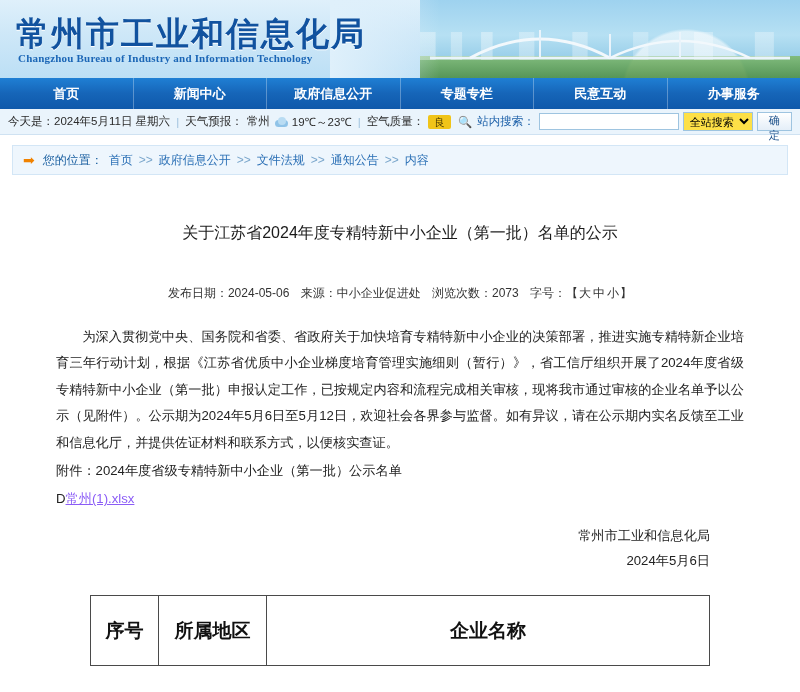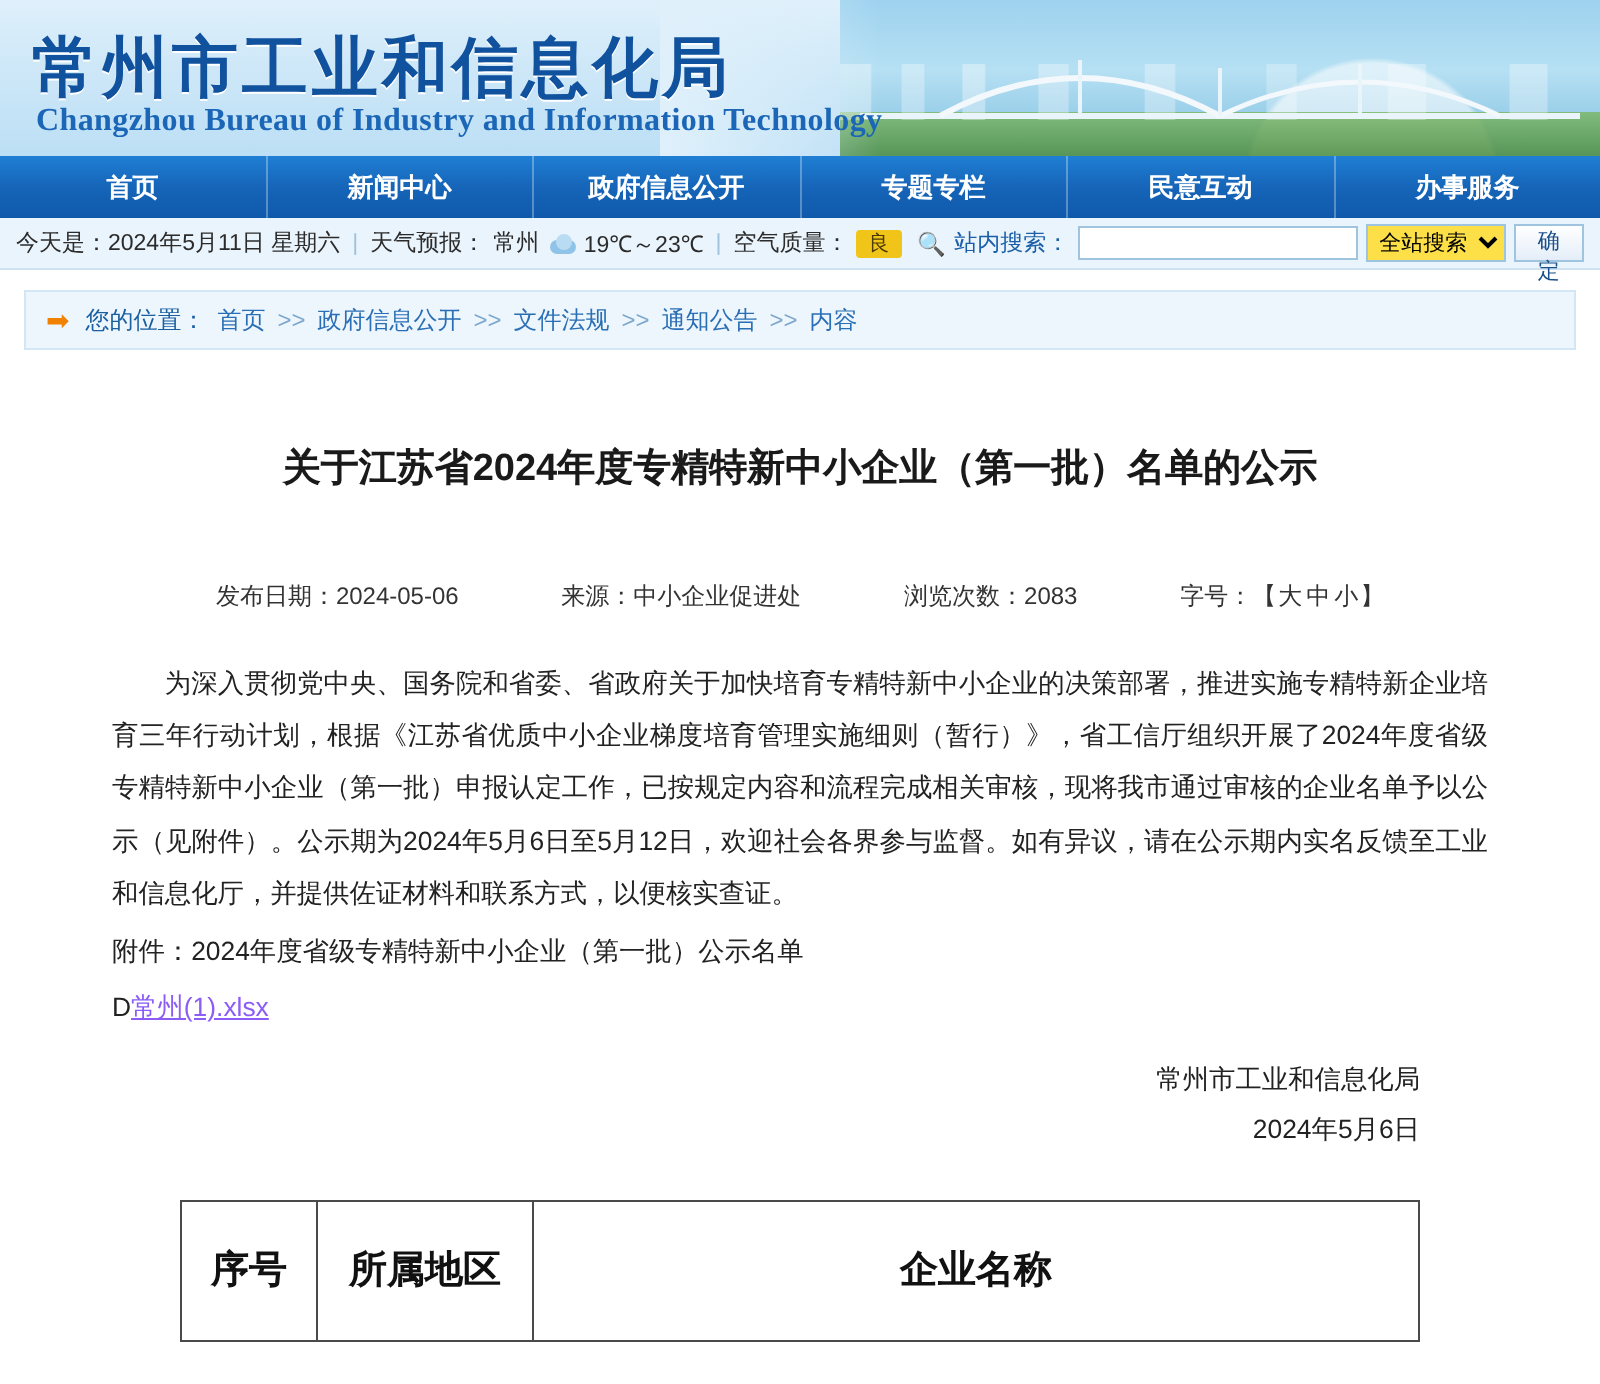--- a/index.html
+++ b/index.html
@@ -57,21 +57,21 @@
   .site-title {
     position: absolute; left: 16px; top: 12px;
     font-family: "Liberation Serif", serif;
     font-size: 33px; font-weight: bold; letter-spacing: 2px;
     color: #11529f;
     text-shadow: 0 1px 0 #ffffff;
   }
   .site-title-en {
     position: absolute; left: 18px; top: 52px;
     font-family: "Liberation Serif", serif;
-    font-size: 16px; font-weight: bold; letter-spacing: .2px;
+    font-size: 11px; font-weight: bold; letter-spacing: .2px;
     color: #1b66b6;
   }
 
   
   .nav {
     height: 31px;
     background: linear-gradient(180deg,#1f7fd4 0%, #1665b8 50%, #0f59ab 100%);
     display: flex; align-items: stretch;
     color: #fff;
   }
@@ -145,30 +145,30 @@
 
   
   .article {
     margin: 0 12px;
     padding: 0 22px;
     background: #fff;
   }
   .art-title {
     text-align: center;
     font-family: "Liberation Sans", sans-serif;
-    font-size: 19px; font-weight: bold; color: #1a1a1a;
+    font-size: 16px; font-weight: normal; color: #1a1a1a;
     line-height: 1.5;
     padding: 46px 30px 0 30px;
   }
   .art-meta {
     margin-top: 40px;
     text-align: center;
     font-size: 12px; color: #333;
   }
-  .art-meta .grp { margin: 0 24px; white-space: nowrap; }
+  .art-meta .grp { margin: 0 4px; white-space: nowrap; }
   .fontsize-ctrl { color: #333; }
   .fontsize-ctrl a { color: #333; text-decoration: none; cursor: pointer; margin: 0 1px; }
 
   .art-body {
     margin-top: 22px;
     font-size: 13.2px;
     color: #222;
     line-height: 2.0;
     padding: 0 22px;
     text-align: justify;
@@ -266,21 +266,21 @@
     <span class="crumb-sep">&gt;&gt;</span>
     <span class="crumb-link">内容</span>
   </div>
 
   <div class="article">
     <div class="art-title">关于江苏省2024年度专精特新中小企业（第一批）名单的公示</div>
 
     <div class="art-meta">
       <span class="grp"><span>发布日期：</span><span>2024-05-06</span></span>
       <span class="grp"><span>来源：</span><span>中小企业促进处</span></span>
-      <span class="grp"><span>浏览次数：</span><span>2083</span></span>
+      <span class="grp"><span>浏览次数：</span><span>2073</span></span>
       <span class="grp fontsize-ctrl"><span>字号：</span><span>【</span><a>大</a><a>中</a><a>小</a><span>】</span></span>
     </div>
 
     <div class="art-body">
       <p class="indent">为深入贯彻党中央、国务院和省委、省政府关于加快培育专精特新中小企业的决策部署，推进实施专精特新企业培育三年行动计划，根据《江苏省优质中小企业梯度培育管理实施细则（暂行）》，省工信厅组织开展了2024年度省级专精特新中小企业（第一批）申报认定工作，已按规定内容和流程完成相关审核，现将我市通过审核的企业名单予以公示（见附件）。公示期为2024年5月6日至5月12日，欢迎社会各界参与监督。如有异议，请在公示期内实名反馈至工业和信息化厅，并提供佐证材料和联系方式，以便核实查证。</p>
       <p>
         <span>附件：2024年度省级专精特新中小企业（第一批）公示名单</span>
       </p>
       <p>
         <span>D</span><a class="att-link">常州(1).xlsx</a>

